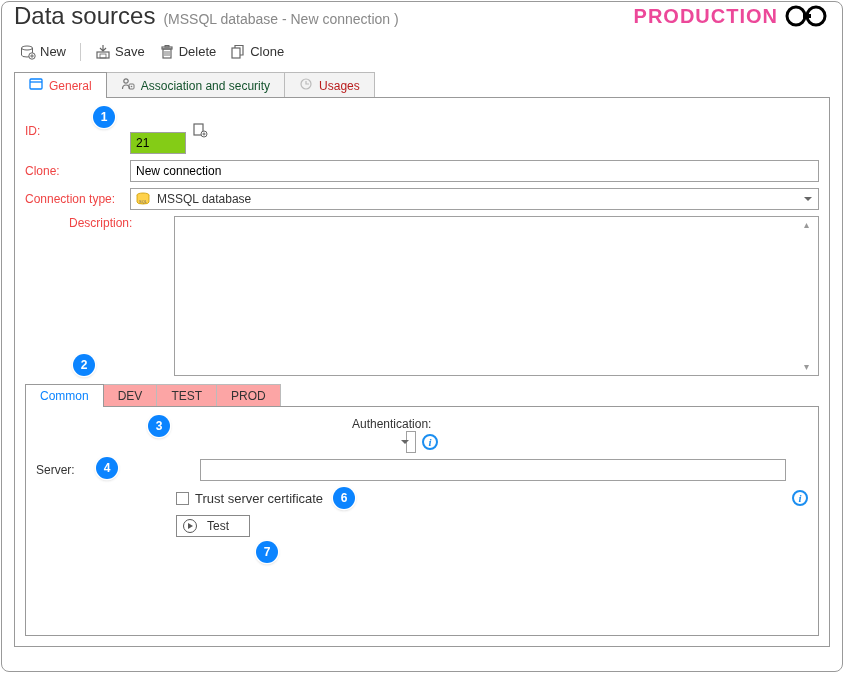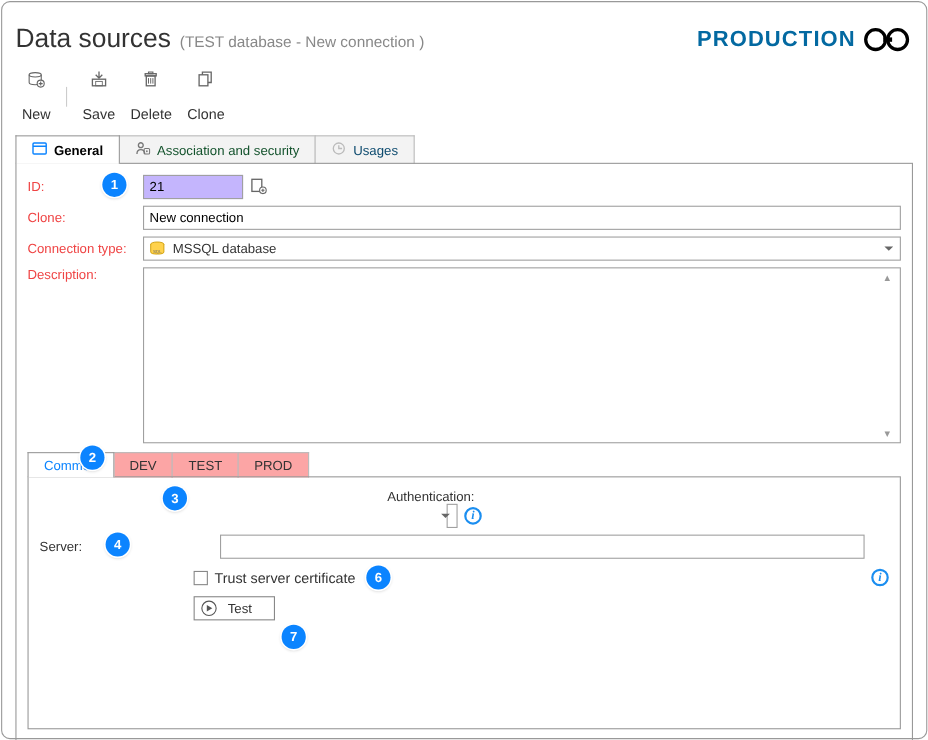--- a/index.html
+++ b/index.html
@@ -11,70 +11,70 @@
     background: #fff;
     width: 844px;
     height: 673px;
   }
   .window {
     border: 1px solid #999;
     border-radius: 8px;
     width: 842px;
     height: 671px;
     margin: 1px;
-    padding: 20px 12px;
+    padding: 0 12px;
     position: relative;
   }
   .header {
     display: flex;
     align-items: center;
     justify-content: space-between;
     margin-bottom: 8px;
   }
   .title-area { display: flex; align-items: baseline; gap: 8px; }
   .title-main { font-size: 24px; font-weight: 400; color: #333; }
   .title-sub  { font-size: 14px; color: #888; }
   .env-badge { display: flex; align-items: center; gap: 6px; }
-  .env-text  { color: #0369a1; font-weight: 600; font-size: 20px; letter-spacing: 1px; }
+  .env-text  { color: #ec4899; font-weight: 600; font-size: 20px; letter-spacing: 1px; }
   .env-logo svg { display: block; }
   .toolbar { display: flex; align-items: center; gap: 2px; padding: 4px 0 10px; border-bottom: none; }
   .tool-btn {
-    display: flex; align-items: center; gap: 16px;
-    padding: 2px 6px; cursor: pointer; border-radius: 3px; flex-direction: column;
+    display: flex; gap: 4px;
+    padding: 2px 6px; cursor: pointer; border-radius: 3px;
   }
   .tool-sep { width: 1px; height: 18px; background: #ccc; margin: 0 6px; }
   .tool-icon { width: 16px; height: 16px; position: relative; }
   .main-tabs { display: flex; }
   .main-tab {
     display: flex; align-items: center; gap: 6px;
     padding: 4px 14px; border: 1px solid #bbb; border-bottom: none;
     background: #f3f3f3; margin-right: -1px; cursor: pointer;
     font-size: 12px; color: #14532d;
   }
-  .main-tab.active { background: #fff; color: #000000; border-color: #999; position: relative; z-index: 2; font-weight: bold; }
-  .main-tab.disabled { color: #0c4a6e; cursor: default; }
+  .main-tab.active { background: #fff; color: #ef4444; border-color: #999; position: relative; z-index: 2; }
+  .main-tab.disabled { color: #b91c1c; cursor: default; }
   .panel {
     border: 1px solid #999;
     padding: 10px;
     position: relative;
     top: -1px;
     height: 550px;
   }
   .form-row { display: flex; align-items: center; margin-bottom: 6px; }
-  .form-row.top { align-items: flex-start; }
+  .form-row.top { align-items: flex-start; margin-left: 44px; }
   .lbl { width: 105px; font-size: 12px; color: #ef4444; }
   .ctl { flex: 1; display: flex; align-items: center; gap: 6px; }
   input.txt, .select, textarea.txt {
     border: 1px solid #a0a0a0;
     padding: 3px 5px;
     font-family: inherit;
     font-size: 12px;
     background: #fff;
   }
-  input.txt.small { width: 91px; text-align: left; background: #c4b5fd; }
+  input.txt.small { width: 56px; text-align: left; background: #84cc16; margin-top: 24px; }
   input.txt.full { width: 100%; }
   .select {
     display: flex; align-items: center; gap: 6px;
     width: 100%; padding: 2px 4px; position: relative; cursor: pointer;
     height: 22px;
   }
   .select .chev { position: absolute; right: 6px; top: 50%; transform: translateY(-50%); }
   textarea.txt { width: 100%; height: 160px; resize: none; }
   .desc-wrap { flex: 1; position: relative; }
   .desc-arrow { position: absolute; right: 3px; width: 12px; height: 12px; font-size: 10px; color: #999; }
@@ -124,21 +124,21 @@
     border-top: 4px solid #666;
   }
 </style>
 </head>
 <body>
 
 <div class="window">
   <div class="header">
     <div class="title-area">
       <span class="title-main">Data sources</span>
-      <span class="title-sub">(TEST database - New connection )</span>
+      <span class="title-sub">(MSSQL database - New connection )</span>
     </div>
     <div class="env-badge">
       <span class="env-text">PRODUCTION</span>
       <span class="env-logo">
         <svg width="46" height="24" viewBox="0 0 46 24">
           <circle cx="12" cy="12" r="9" fill="none" stroke="#000" stroke-width="3"></circle>
           <circle cx="32" cy="12" r="9" fill="none" stroke="#000" stroke-width="3"></circle>
           <rect x="19" y="10" width="8" height="4" fill="#000"></rect>
         </svg>
       </span>

